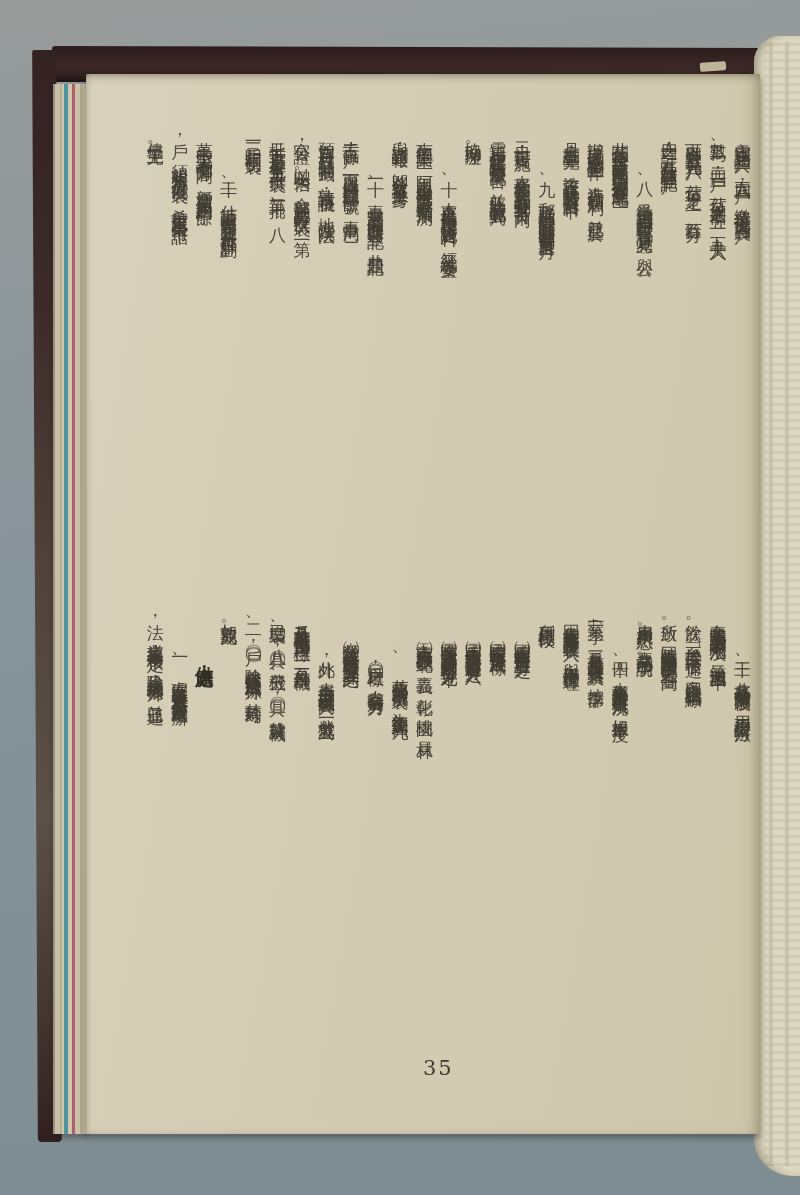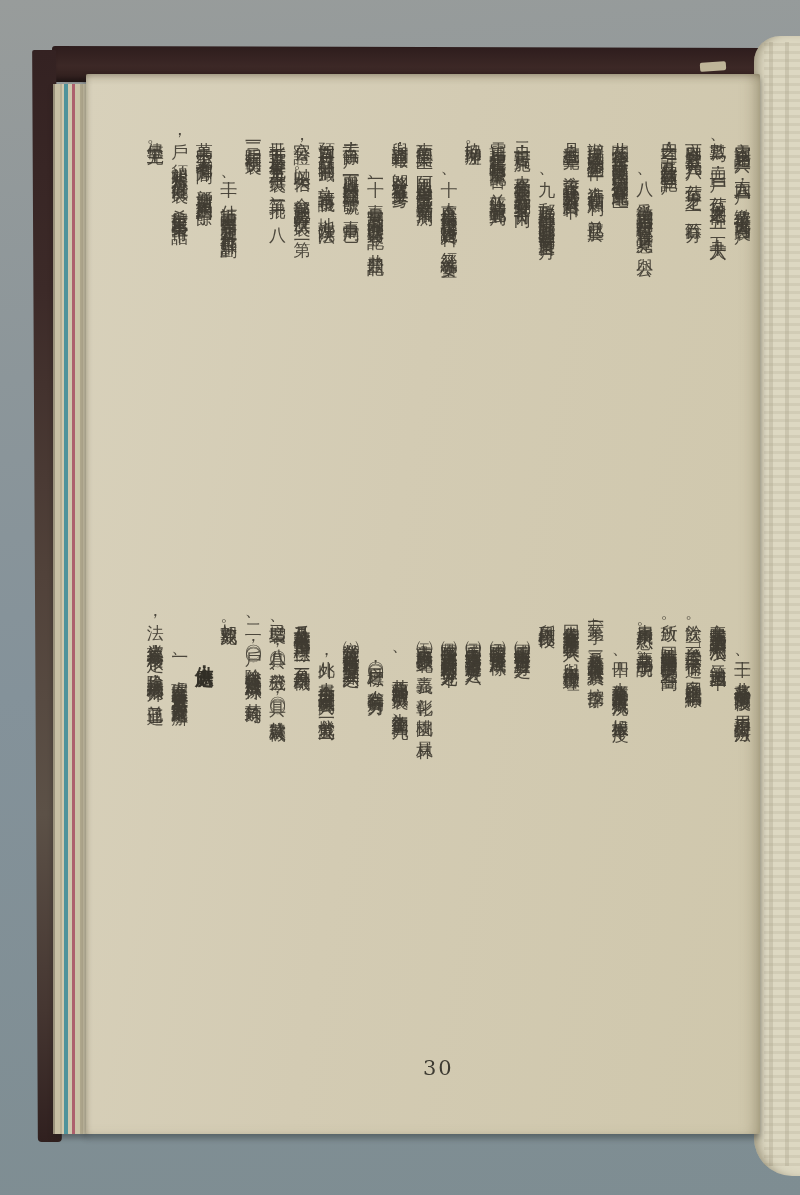--- a/index.html
+++ b/index.html
@@ -133,14 +133,14 @@
     <div class="tcol">　　此外，本局自訂之推廣副機一萬具，分機一萬五</div>
     <div class="tcol">千具及貸款裝機七千戶等三項目標，一至三月份副機</div>
     <div class="tcol">已增裝三、八〇〇具，分機三、〇〇〇具，貸款裝機</div>
     <div class="tcol">二、〇〇〇戶，除分機將無法達成目標外，其餘均可</div>
     <div class="tcol">如數完成。</div>
     <div class="tcol header-col">　　供應處：</div>
     <div class="tcol">　　一、處理全區各單位呆舊器材工作方案及處理辦</div>
     <div class="tcol">法，業經簽奉局長核定，除呈報總局核備外，並已通</div>
   </div>
 
-  <div class="page-num">30</div>
+  <div class="page-num">35</div>
 </div>
 
 </body></html>

